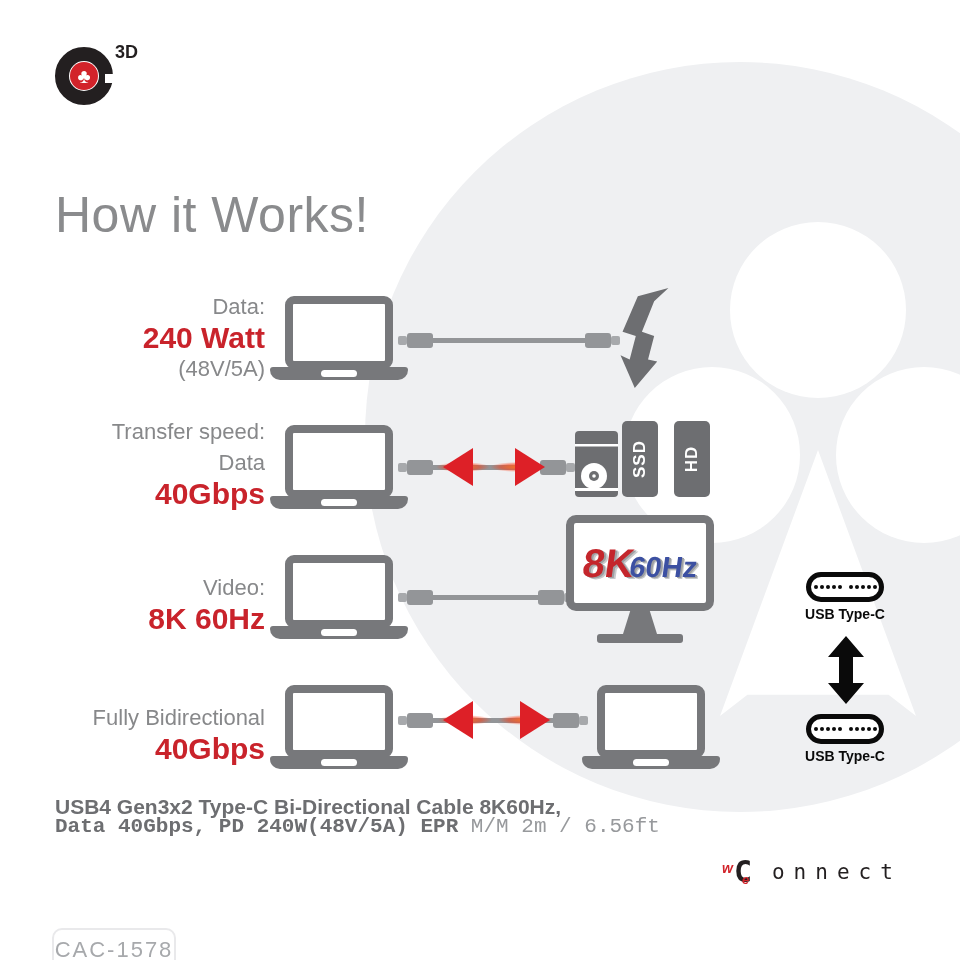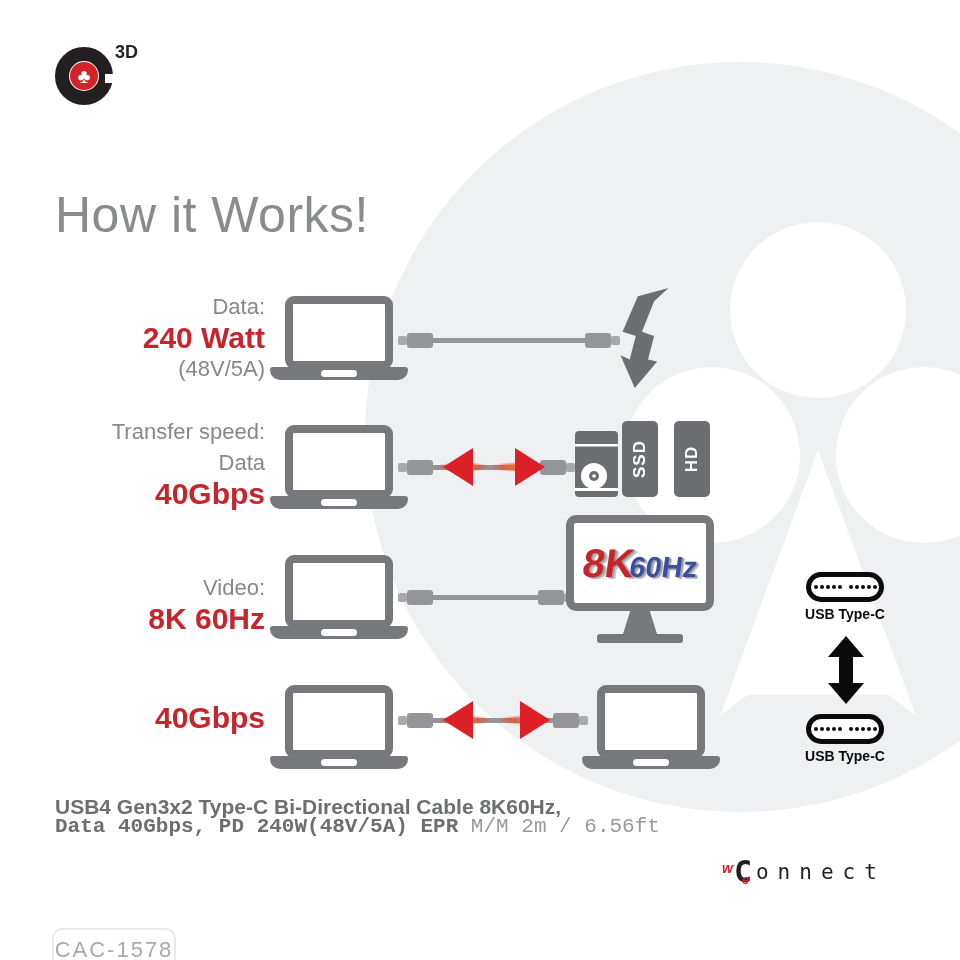--- a/index.html
+++ b/index.html
@@ -86,21 +86,21 @@
   .updown{left:826px;top:636px;}
 
   
   .foot-line{left:55px;font-size:21px;font-weight:700;color:#6d6e71;white-space:nowrap;}
   .foot-light{font-weight:400;color:#97999c;}
   .weconnect{left:722px;top:858px;display:flex;align-items:center;color:#231f20;}
   .wc-w{color:#d2232a;font-style:italic;font-weight:700;font-size:14px;margin-right:1px;position:relative;top:-4px;}
   .wc-c{font-family:"DejaVu Sans Mono",monospace;font-weight:700;font-size:30px;position:relative;line-height:28px;}
   .wc-e{position:absolute;left:8px;top:8px;color:#d2232a;font-style:italic;font-weight:700;font-size:13px;
         font-family:"Liberation Sans",sans-serif;}
-  .wc-rest{font-family:"DejaVu Sans Mono",monospace;font-size:21px;font-weight:500;letter-spacing:9px;margin-left:4px;}
+  .wc-rest{font-family:"DejaVu Sans Mono",monospace;font-size:21px;font-weight:500;letter-spacing:9px;margin-left:20px;}
   .sku-badge{left:52px;top:928px;width:124px;height:44px;background:#fff;border:2px solid #e9e9eb;
              border-radius:10px;box-sizing:border-box;text-align:center;font-size:22px;color:#a7a9ac;
              letter-spacing:2px;padding-top:7px;}
 </style>
 </head>
 <body>
 
 <div class="abs bg-circle"></div>
 <div class="abs bg-leaf leaf-top"></div>
 <div class="abs bg-leaf leaf-left"></div>
@@ -197,20 +197,21 @@
     <div class="mon-art">
       <span class="t8k">8K</span>
         <span class="t60">60Hz</span>
     </div>
   </div>
   <div class="mon-neck"></div>
     <div class="mon-base"></div>
 </div>
 
 <div class="abs rowlabel" style="top:702px;">
+  <div>Fully Bidirectional</div>
   <div class="red-val">40Gbps</div>
 </div>
 <div class="abs laptop" style="left:270px;top:685px;">
   <div class="lt-screen"></div>
     <div class="lt-base">
       <div class="lt-notch"></div>
     </div>
 </div>
 <div class="cable" style="left:398px;top:700px;width:190px;">
   <div class="tip"></div>

